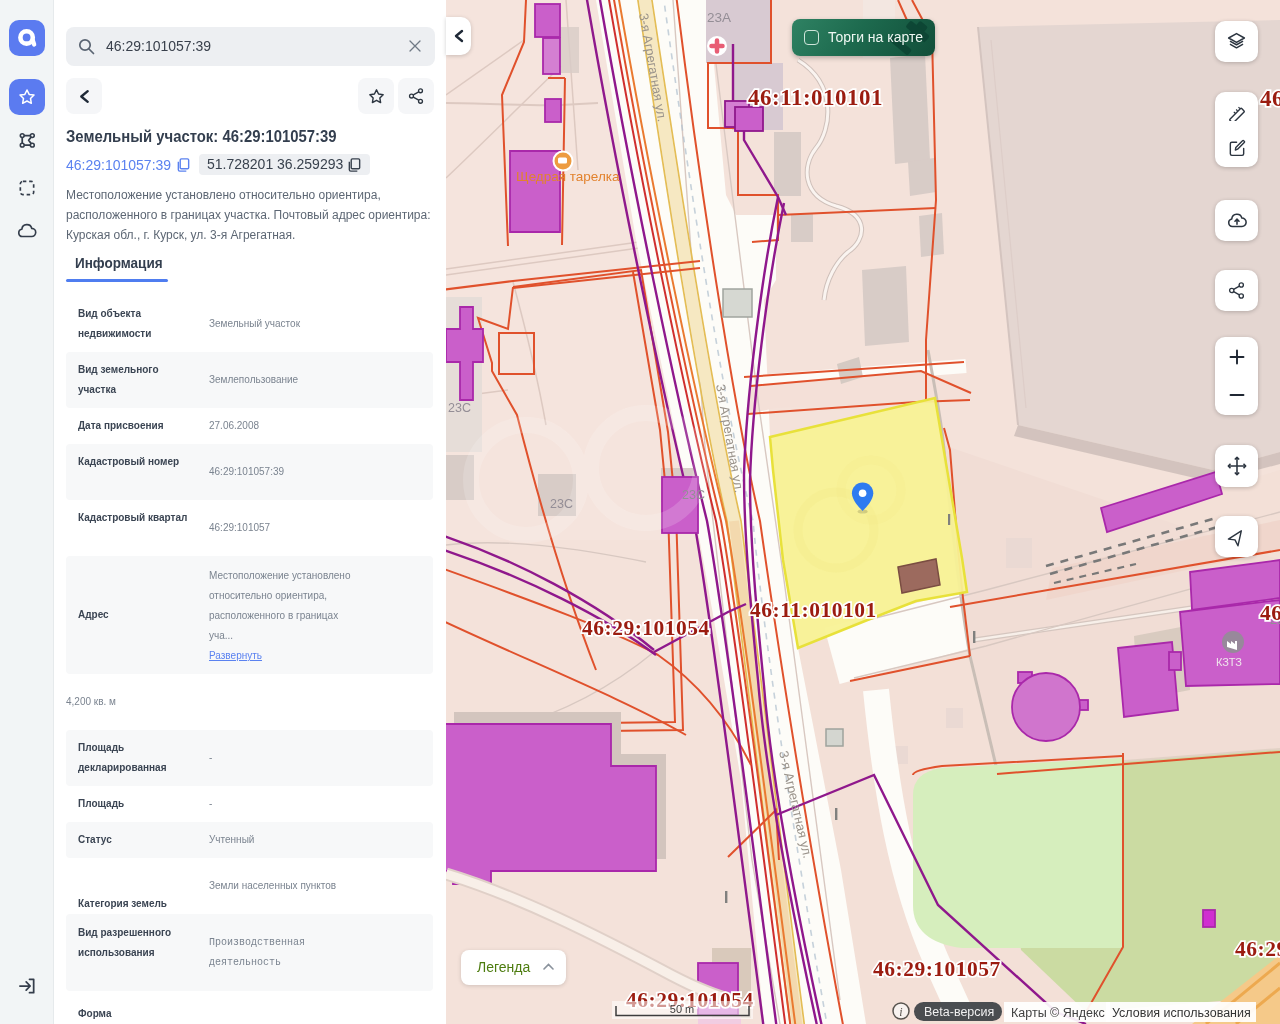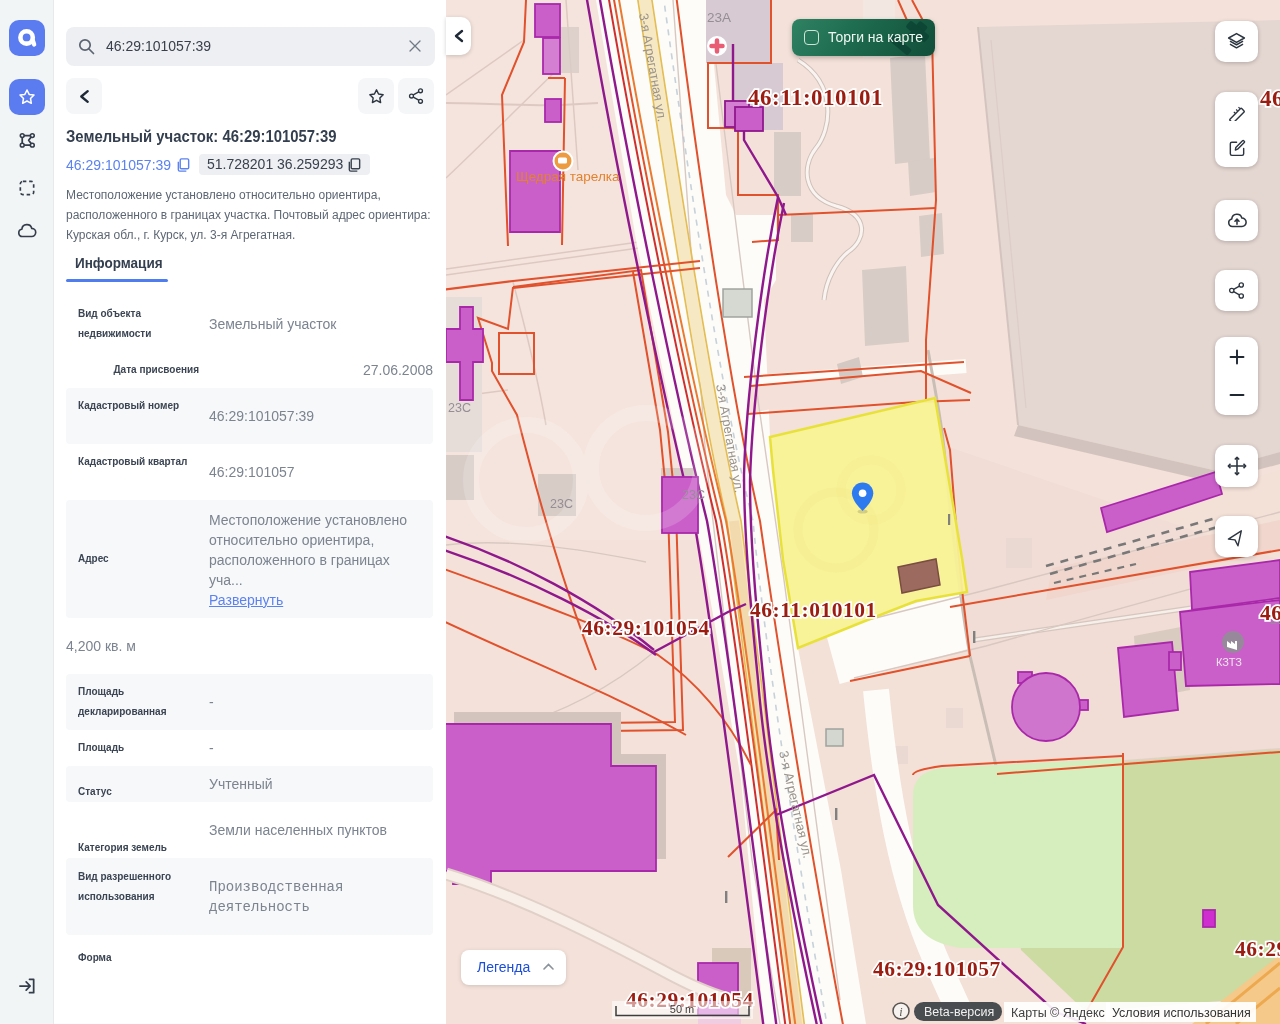--- a/index.html
+++ b/index.html
@@ -22,34 +22,34 @@
 #chip1 svg { position:absolute; left:110px; top:0px; }
 #chip2 { position:absolute; left:133px; top:0; height:21px; background:#edeff2; border-radius:4px; font-size:14px; color:#39424e; padding:2px 27px 0 8px; white-space:nowrap; }
 #chip2 svg { position:absolute; right:8px; top:3px; }
 #desc { position:absolute; left:12px; top:177px; width:372px; font-size:12px; line-height:20px; color:#5d6774; }
 #tab { position:absolute; left:21px; top:246px; font-size:15px; font-weight:700; color:#333e4e; transform:scaleX(0.9); transform-origin:0 0; }
 #tabline { position:absolute; left:12px; top:271px; width:102px; height:3px; background:#4f7df0; border-radius:2px; }
 #table { position:absolute; left:12px; top:288px; width:367px; }
 .row { position:relative; width:367px; display:flex; }
 .row.g { background:#f7f8f9; border-radius:4px; }
 .rl { width:143px; padding:8px 10px 0 12px; font-size:10px; font-weight:700; color:#3b4553; line-height:20px; }
-.rv { width:224px; padding:8px 0 0 0; font-size:14px; color:#7b8490; line-height:20px; }
+.rv { width:224px; padding:8px 0 0 0; font-size:10px; color:#7b8490; line-height:20px; }
 .cen { display:flex; flex-direction:column; justify-content:center; padding-top:0; padding-bottom:0; }
 a.exp { color:#5b82f0; text-decoration:underline; }
 
 #map { position:absolute; left:446px; top:0; width:834px; height:1024px; background:#f4e2da; overflow:hidden; }
 #map svg.base { position:absolute; left:0; top:0; }
 
 #collapse { position:absolute; left:446px; top:17px; width:25px; height:38px; background:#fff; border-radius:0 10px 10px 0; box-shadow:0 1px 4px rgba(0,0,0,.18); z-index:21; display:flex; align-items:center; justify-content:center; }
 #torgi { position:absolute; left:792px; top:19px; width:143px; height:37px; border-radius:8px; background:linear-gradient(125deg,#2f8263 0%, #1d6a4e 45%, #114e39 100%); box-shadow:0 2px 5px rgba(0,0,0,.25); z-index:15; overflow:hidden; }
 #torgi .cb { position:absolute; left:12px; top:11px; width:15px; height:15px; border:1.5px solid #cfe5da; border-radius:4px; }
 #torgi .tx { position:absolute; left:36px; top:10px; font-size:14px; color:#eef7f2; }
 .mctl { position:absolute; left:1215px; width:43px; background:#fff; border-radius:10px; box-shadow:0 1px 4px rgba(0,0,0,.22); z-index:15; display:flex; flex-direction:column; align-items:center; justify-content:center; }
 .mctl .ic { width:43px; height:38px; display:flex; align-items:center; justify-content:center; }
-#legend { position:absolute; left:461px; top:950px; width:105px; height:35px; background:#fff; border-radius:8px; box-shadow:0 1px 4px rgba(0,0,0,.15); z-index:15; font-size:14px; color:#1d4ed8; }
+#legend { position:absolute; left:461px; top:950px; width:105px; height:35px; background:#fff; border-radius:8px; box-shadow:0 1px 4px rgba(0,0,0,.15); z-index:15; font-size:14px; color:#4d7c0f; }
 #legend span { position:absolute; left:16px; top:9px; }
 #legend svg { position:absolute; right:12px; top:13px; }
 </style>
 </head>
 <body>
 <div id="app">
 
   <div id="map">
     <svg class="base" width="834" height="1024" viewBox="0 0 834 1024">
 
@@ -401,21 +401,25 @@
     </div>
     <div id="desc">Местоположение установлено относительно ориентира, расположенного в границах участка. Почтовый адрес ориентира: Курская обл., г. Курск, ул. 3-я Агрегатная.</div>
     <div id="tab">Информация</div>
     <div id="tabline"></div>
 
     <div id="table">
       <div class="row" style="height:56px;">
           <div class="rl">Вид объекта недвижимости</div>
           <div class="rv cen" style="height:56px;">Земельный участок</div>
         </div>
-      <div class="row" style="height:36px;text-align:right;">
+      <div class="row g" style="height:56px;">
+          <div class="rl">Вид земельного участка</div>
+          <div class="rv cen" style="height:56px;">Землепользование</div>
+        </div>
+      <div class="row" style="height:36px;">
           <div class="rl">Дата присвоения</div>
           <div class="rv cen" style="height:36px;">27.06.2008</div>
         </div>
       <div class="row g" style="height:56px;">
           <div class="rl">Кадастровый номер</div>
           <div class="rv cen" style="height:56px;">46:29:101057:39</div>
         </div>
       <div class="row" style="height:56px;">
           <div class="rl">Кадастровый квартал</div>
           <div class="rv cen" style="height:56px;">46:29:101057</div>
@@ -428,21 +432,21 @@
           <div class="rv cen" style="height:56px;">4,200 кв. м</div>
         </div>
       <div class="row g" style="height:56px;">
           <div class="rl">Площадь декларированная</div>
           <div class="rv cen" style="height:56px;">-</div>
         </div>
       <div class="row" style="height:36px;">
           <div class="rl">Площадь</div>
           <div class="rv cen" style="height:36px;">-</div>
         </div>
-      <div class="row g" style="height:36px;align-items:flex-end;">
+      <div class="row g" style="height:36px;">
           <div class="rl">Статус</div>
           <div class="rv cen" style="height:36px;">Учтенный</div>
         </div>
       <div class="row" style="height:56px;align-items:flex-end;">
           <div class="rl">Категория земель</div>
           <div class="rv cen" style="height:56px;">Земли населенных пунктов</div>
         </div>
       <div class="row g" style="height:77px;">
           <div class="rl" style="padding-top:9px;">Вид разрешенного использования</div>
           <div class="rv cen" style="height:77px;font-family:Liberation Mono, monospace;">

